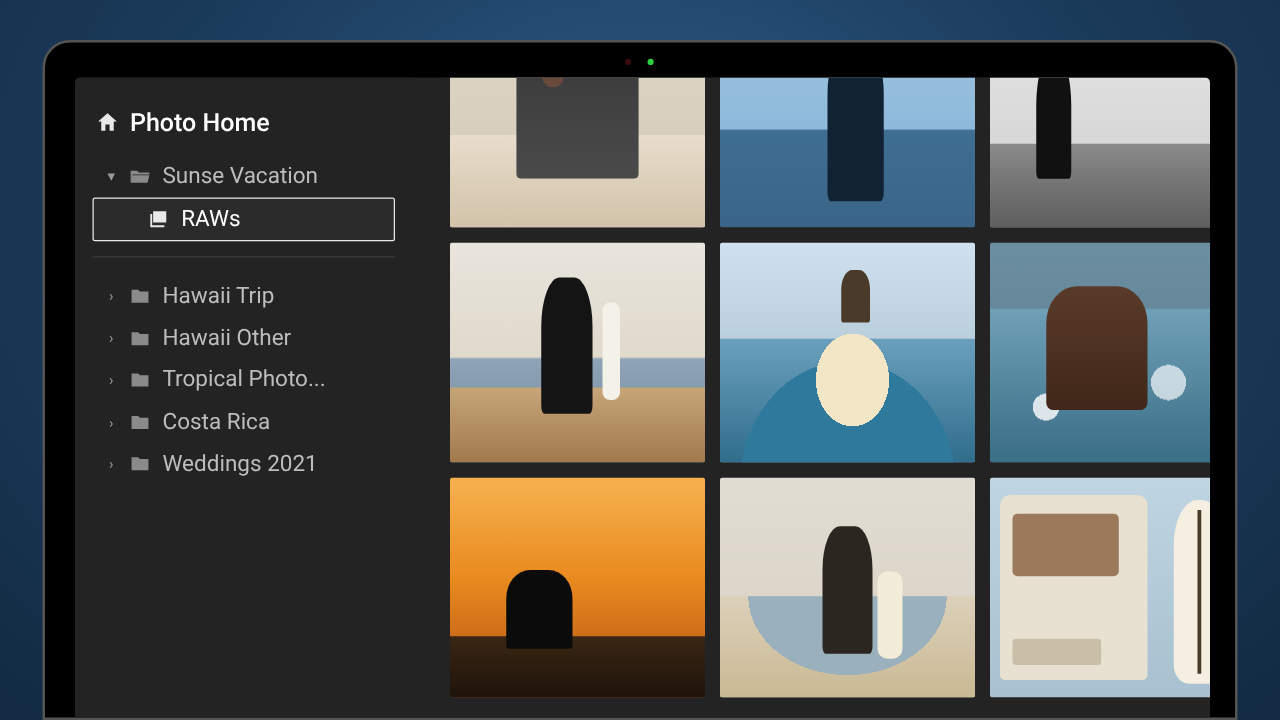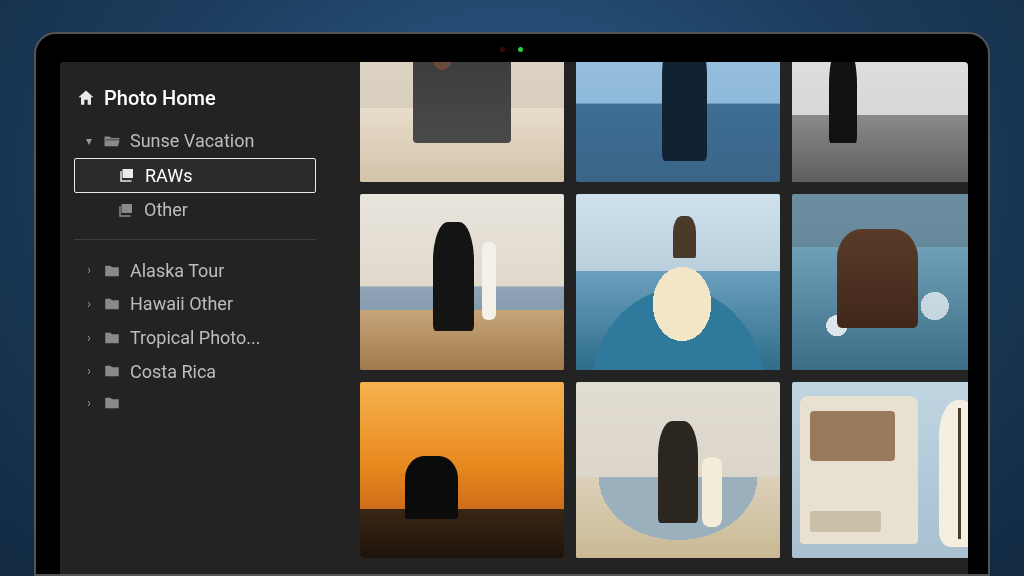--- a/index.html
+++ b/index.html
@@ -168,39 +168,31 @@
       <div class="row lvl2 selected">
         <span class="icon">
           <svg viewBox="0 0 24 24" width="20" height="18">
               <path d="M6 4h14v12H6zM3 7h2v12h13v2H3z"></path>
             </svg>
         </span>
         <span>RAWs</span>
       </div>
 
 
-      <div class="row lvl2">
-        <span class="icon">
-          <svg viewBox="0 0 24 24" width="20" height="18">
-              <path d="M6 4h14v12H6zM3 7h2v12h13v2H3z"></path>
-            </svg>
-        </span>
-        <span>Other</span>
-      </div>
 
       <div class="divider"></div>
 
       <div class="row lvl1">
         <span class="chev">›</span>
         <span class="icon">
           <svg viewBox="0 0 24 24" width="20" height="18">
               <path d="M3 5h7l2 2h9v12H3z"></path>
             </svg>
         </span>
-        <span>Alaska Tour</span>
+        <span>Hawaii Trip</span>
       </div>
 
       <div class="row lvl1">
         <span class="chev">›</span>
         <span class="icon">
           <svg viewBox="0 0 24 24" width="20" height="18">
               <path d="M3 5h7l2 2h9v12H3z"></path>
             </svg>
         </span>
         <span>Hawaii Other</span>
@@ -226,20 +218,21 @@
         <span>Costa Rica</span>
       </div>
 
       <div class="row lvl1">
         <span class="chev">›</span>
         <span class="icon">
           <svg viewBox="0 0 24 24" width="20" height="18">
               <path d="M3 5h7l2 2h9v12H3z"></path>
             </svg>
         </span>
+        <span>Weddings 2021</span>
       </div>
 
     </nav>
 
     <main class="content">
       <div class="grid">
 
         <div class="thumb t1">
             <div class="sky"></div>
             <div class="sand"></div>

